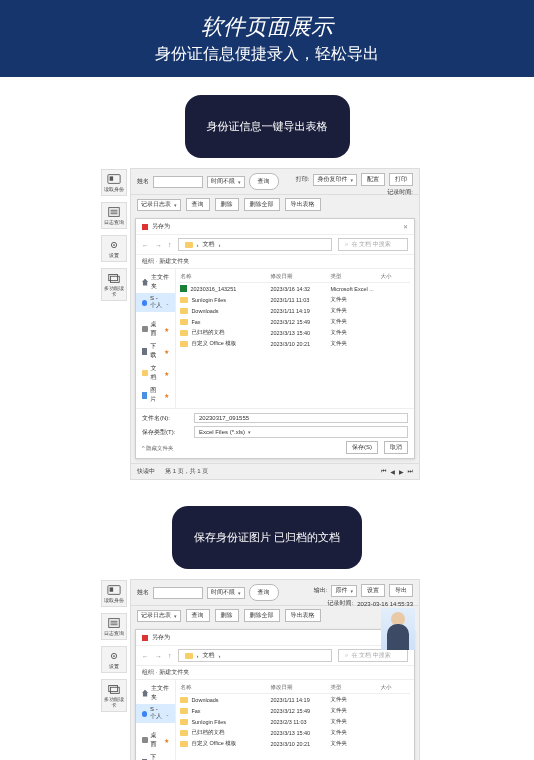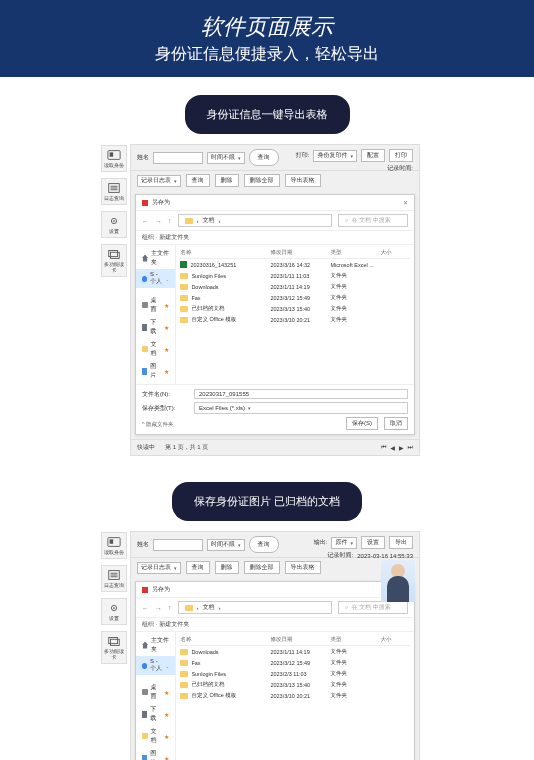--- a/index.html
+++ b/index.html
@@ -1,20 +1,20 @@
 <!DOCTYPE html>
 <html><head>
 <meta charset="utf-8">
 <style>
 * { box-sizing: border-box; margin: 0; padding: 0; }
 body { width: 534px; background: #fff; font-family: "Microsoft YaHei", sans-serif; font-size: 10px; }
 .header { background: #17356d; color: #fff; text-align: center; padding: 12px 0 12px; }
 .header-title { font-size: 22px; font-style: italic; font-family: "KaiTi", serif; margin-bottom: 2px; }
 .header-sub { font-size: 16px; font-family: Liberation Serif, serif; }
-.pill { background: #1a1e3a; color: #fff; border-radius: 16px; padding: 12px 22px; font-size: 11px; display: inline-block; margin: 18px auto 10px; }
+.pill { background: #1a1e3a; color: #fff; border-radius: 16px; padding: 24px 22px; font-size: 11px; display: inline-block; margin: 18px auto 10px; }
 .pill-wrap { text-align: center; }
 .panel { width: 290px; margin: 0 auto 8px; background: #f0f0f0; border: 1px solid #ddd; position: relative; font-size: 6px; color: #333; }
 .topbar { display: flex; align-items: center; gap: 4px; padding: 4px 6px; border-bottom: 1px solid #ddd; }
 .topbar input[type=text] { border: 1px solid #bbb; background: #fff; height: 12px; padding: 0 3px; font-size: 6px; }
 .btn { border: 1px solid #bbb; background: #fff; padding: 1px 5px; font-size: 6px; cursor: pointer; }
 .btn-pill { border-radius: 8px; }
 .select { border: 1px solid #bbb; background: #fff; height: 12px; padding: 0 3px; font-size: 6px; display: inline-flex; align-items: center; gap: 3px; }
 .select::after { content: "▾"; font-size: 5px; color: #666; }
 .toolbar2 { display: flex; align-items: center; gap: 5px; padding: 3px 6px; }
 .sidecol { position: absolute; left: -30px; top: 0; display: flex; flex-direction: column; gap: 6px; }

